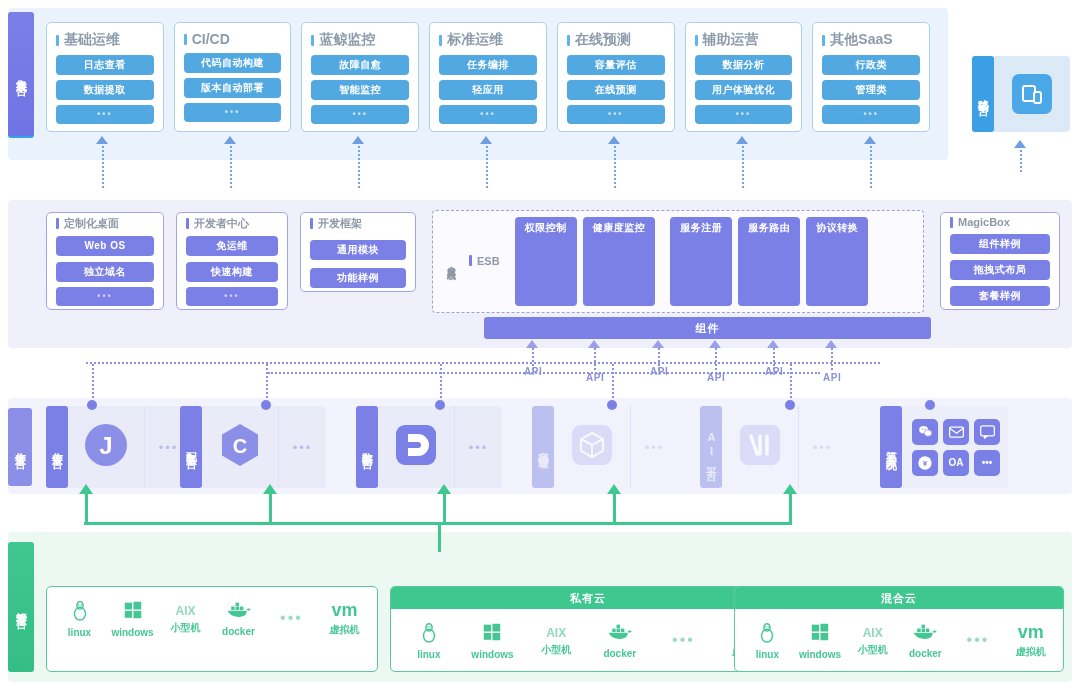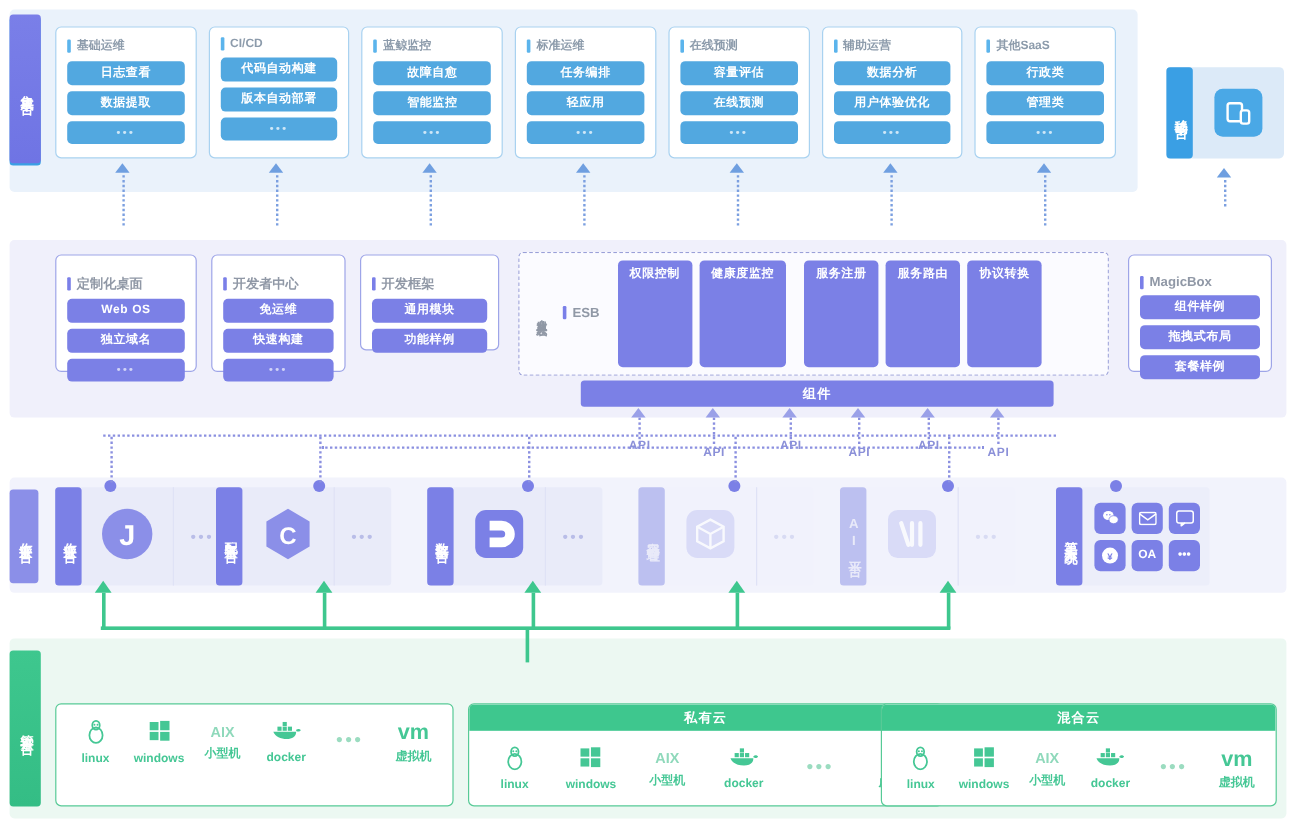--- a/index.html
+++ b/index.html
@@ -31,21 +31,21 @@
     position: absolute; left: 46px; top: 22px; width: 884px; height: 110px;
     display: flex; gap: 10px;
   }
   .b1-card {
     flex: 1; background: #ffffff; border: 1px solid #a9d2f0;
     border-radius: 5px; padding: 8px 9px 7px 9px;
     display: flex; flex-direction: column; gap: 5px;
   }
   .b1-title {
     display: flex; align-items: center; gap: 5px;
-    font-size: 10px; font-weight: 700; color: #8c9bab; margin-bottom: 1px;
+    font-size: 14px; font-weight: 700; color: #8c9bab; margin-bottom: 1px;
   }
   .b1-title::before {
     content: ""; width: 3px; height: 11px; background: #5bb4ec; border-radius: 1px;
   }
   .pill-blue {
     background: #52a8e0; color: #fff; border-radius: 4px;
     font-size: 10px; font-weight: 700; text-align: center;
     padding: 4px 2px; line-height: 1.2; letter-spacing: .5px;
   }
   .pill-blue.dots { color: #cfe7f7; letter-spacing: 2px; font-size: 9px; }
@@ -68,21 +68,21 @@
   .band2 {
     position: absolute; left: 8px; top: 200px; width: 1064px; height: 148px;
     background: #f0f0fb; border-radius: 4px;
   }
   .band2-tab {
     position: absolute; left: 8px; top: 12px; width: 26px; height: 124px;
     background: linear-gradient(180deg,#7a7fe8,#6f74e4);
   }
   .b2-card {
     position: absolute; background: #fff; border: 1px solid #9ea5e8;
-    border-radius: 5px; padding: 16px 9px; display: flex; flex-direction: column; gap: 5px;
+    border-radius: 5px; padding: 3px 9px; display: flex; flex-direction: column; gap: 5px; justify-content: space-between;
   }
   .b2-title {
     display: flex; align-items: center; gap: 5px;
     font-size: 11px; font-weight: 700; color: #9098a6;
   }
   .b2-title::before { content:""; width:3px; height:11px; background:#7a7fe8; border-radius:1px; }
   .pill-purple {
     background: #7b80e6; color:#fff; border-radius:4px; font-size:10px; font-weight:700;
     text-align:center; padding:4px 2px; line-height:1.2; letter-spacing:.5px;
   }
@@ -101,21 +101,21 @@
   }
   .esb-cols { flex:1; display:flex; gap: 26px; padding-left: 8px; }
   .esb-col { display:flex; flex-direction:row; gap:15px; }
   .esb-col .b2-title { margin-bottom: 2px; }
   .esb-row { display:flex; gap:6px; }
   .esb-pill {
     background:#7b80e6; color:#fff; border-radius:4px; font-size:10px; font-weight:700;
     padding:4px 10px; letter-spacing:.5px; white-space:nowrap;
   }
   .components-bar {
-    position:absolute; left:484px; top:317px; width:394px; height:22px;
+    position:absolute; left:484px; top:317px; width:447px; height:22px;
     background:#7b80e6; color:#fff; border-radius:3px;
     display:flex; align-items:center; justify-content:center;
     font-size:11px; font-weight:700; letter-spacing:1px;
   }
 
   
   .band3 {
     position: absolute; left: 8px; top: 398px; width: 1064px; height: 96px;
     background: #f2f3fc; border-radius: 4px;
   }

